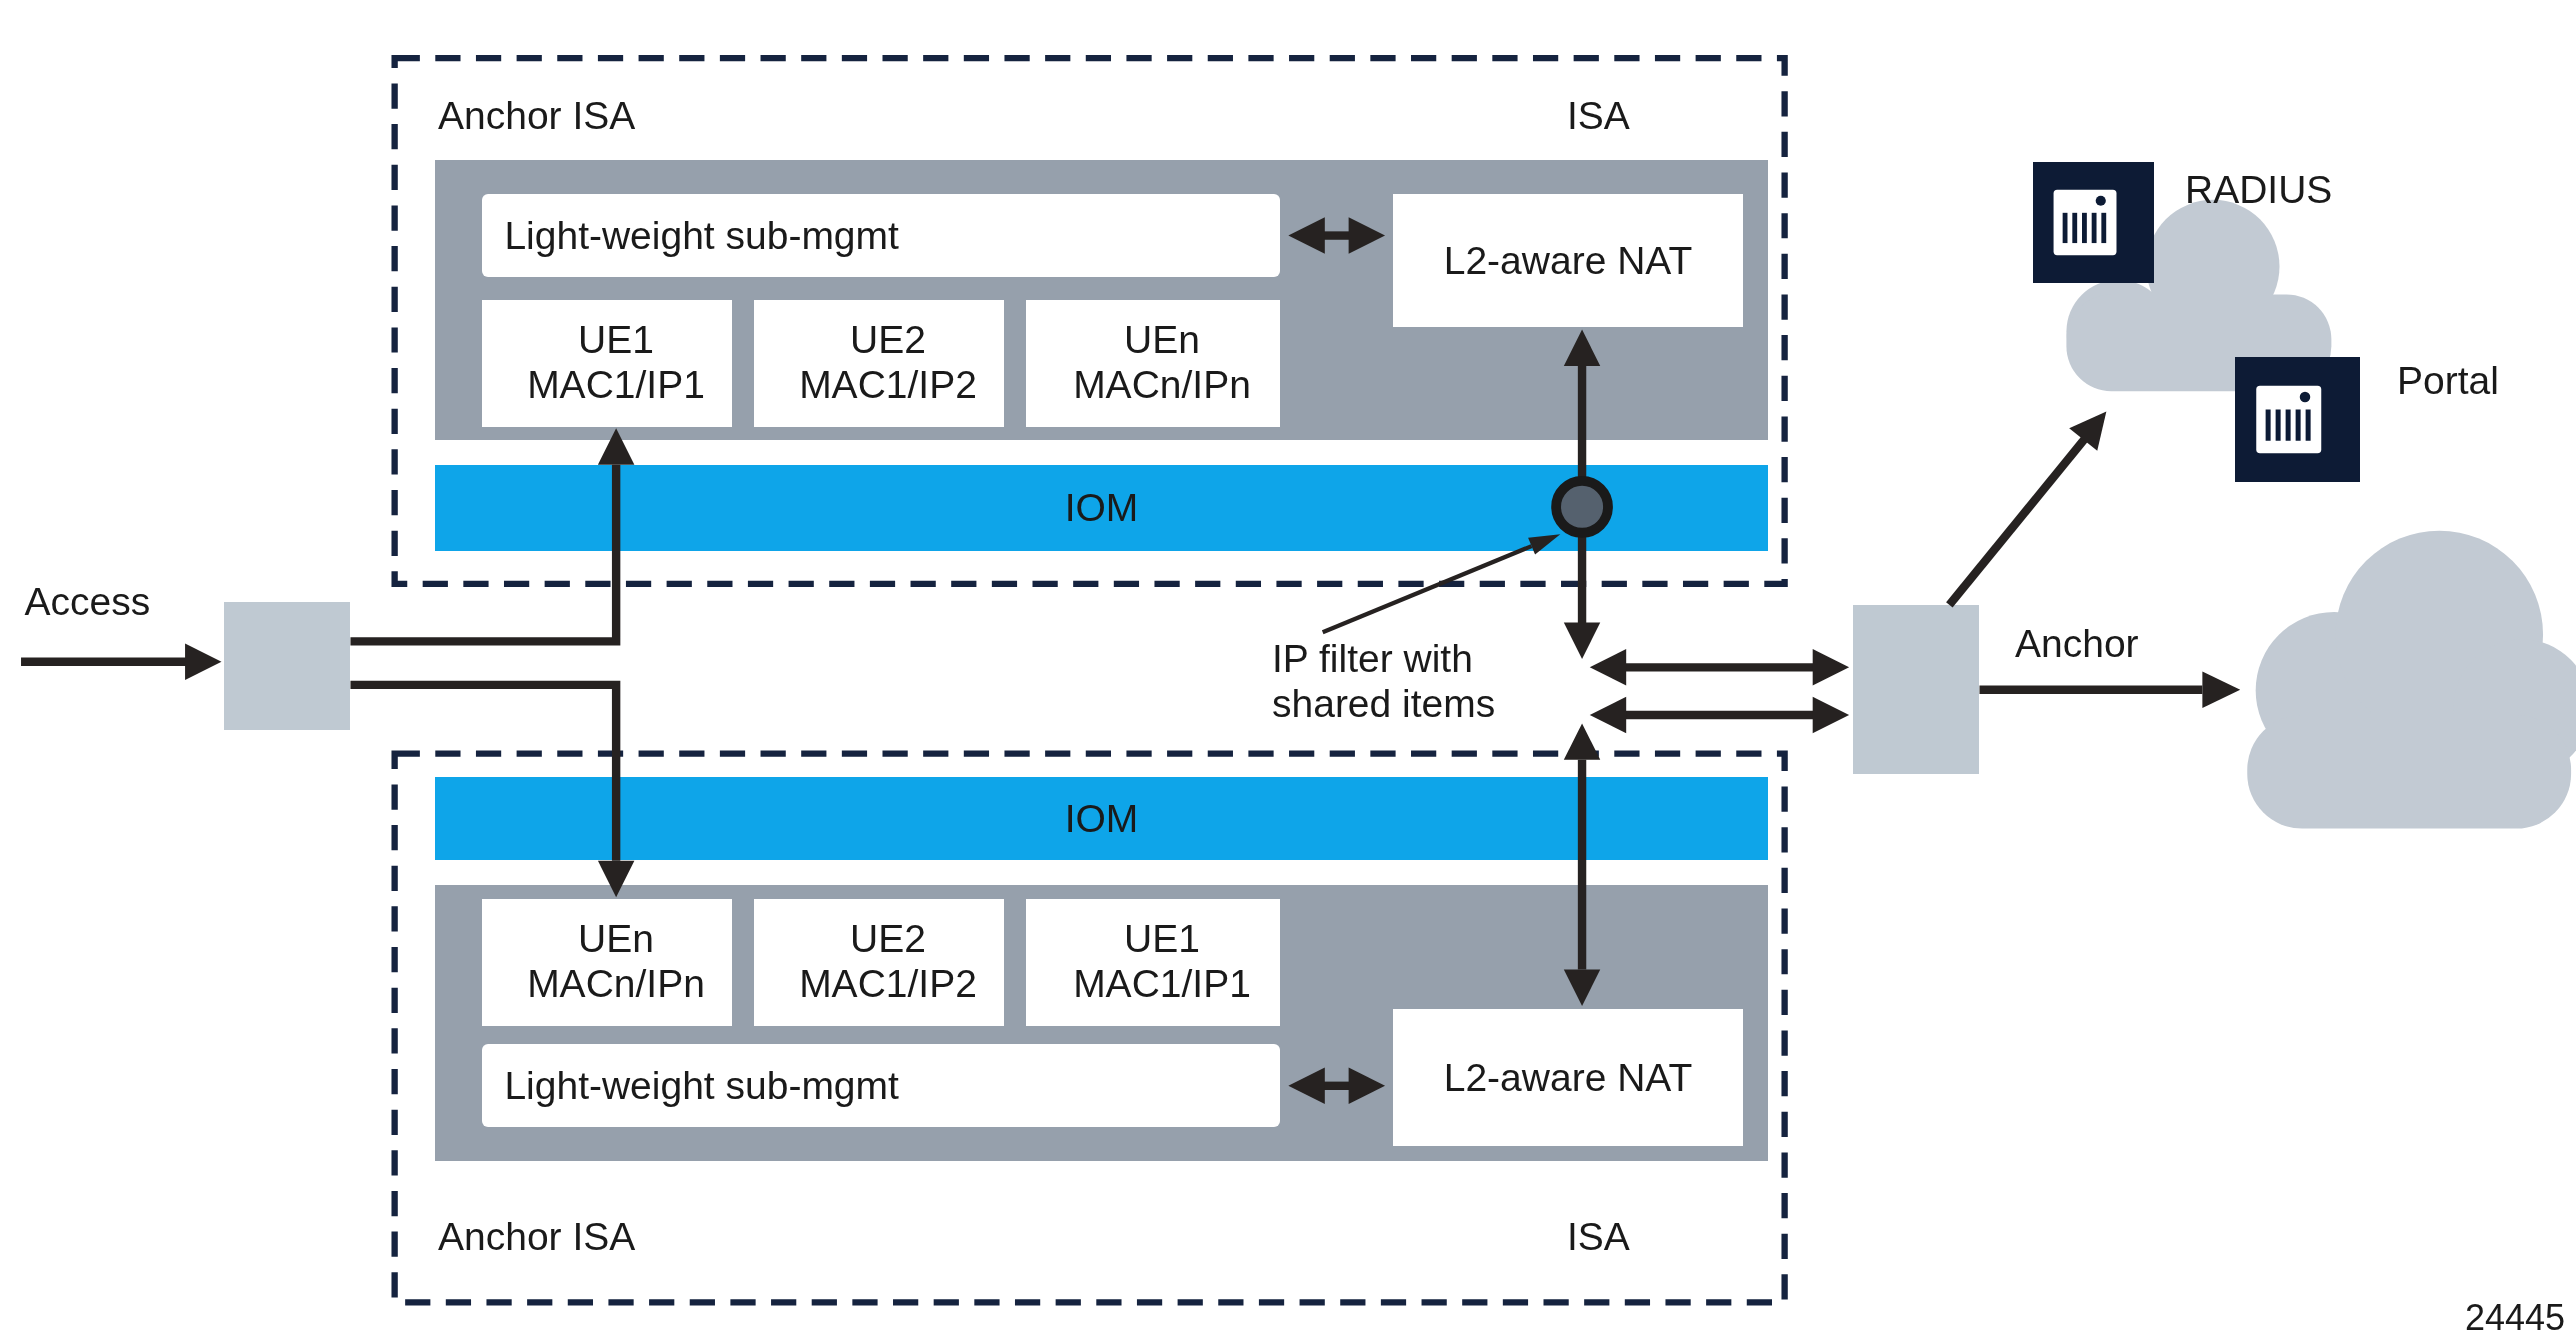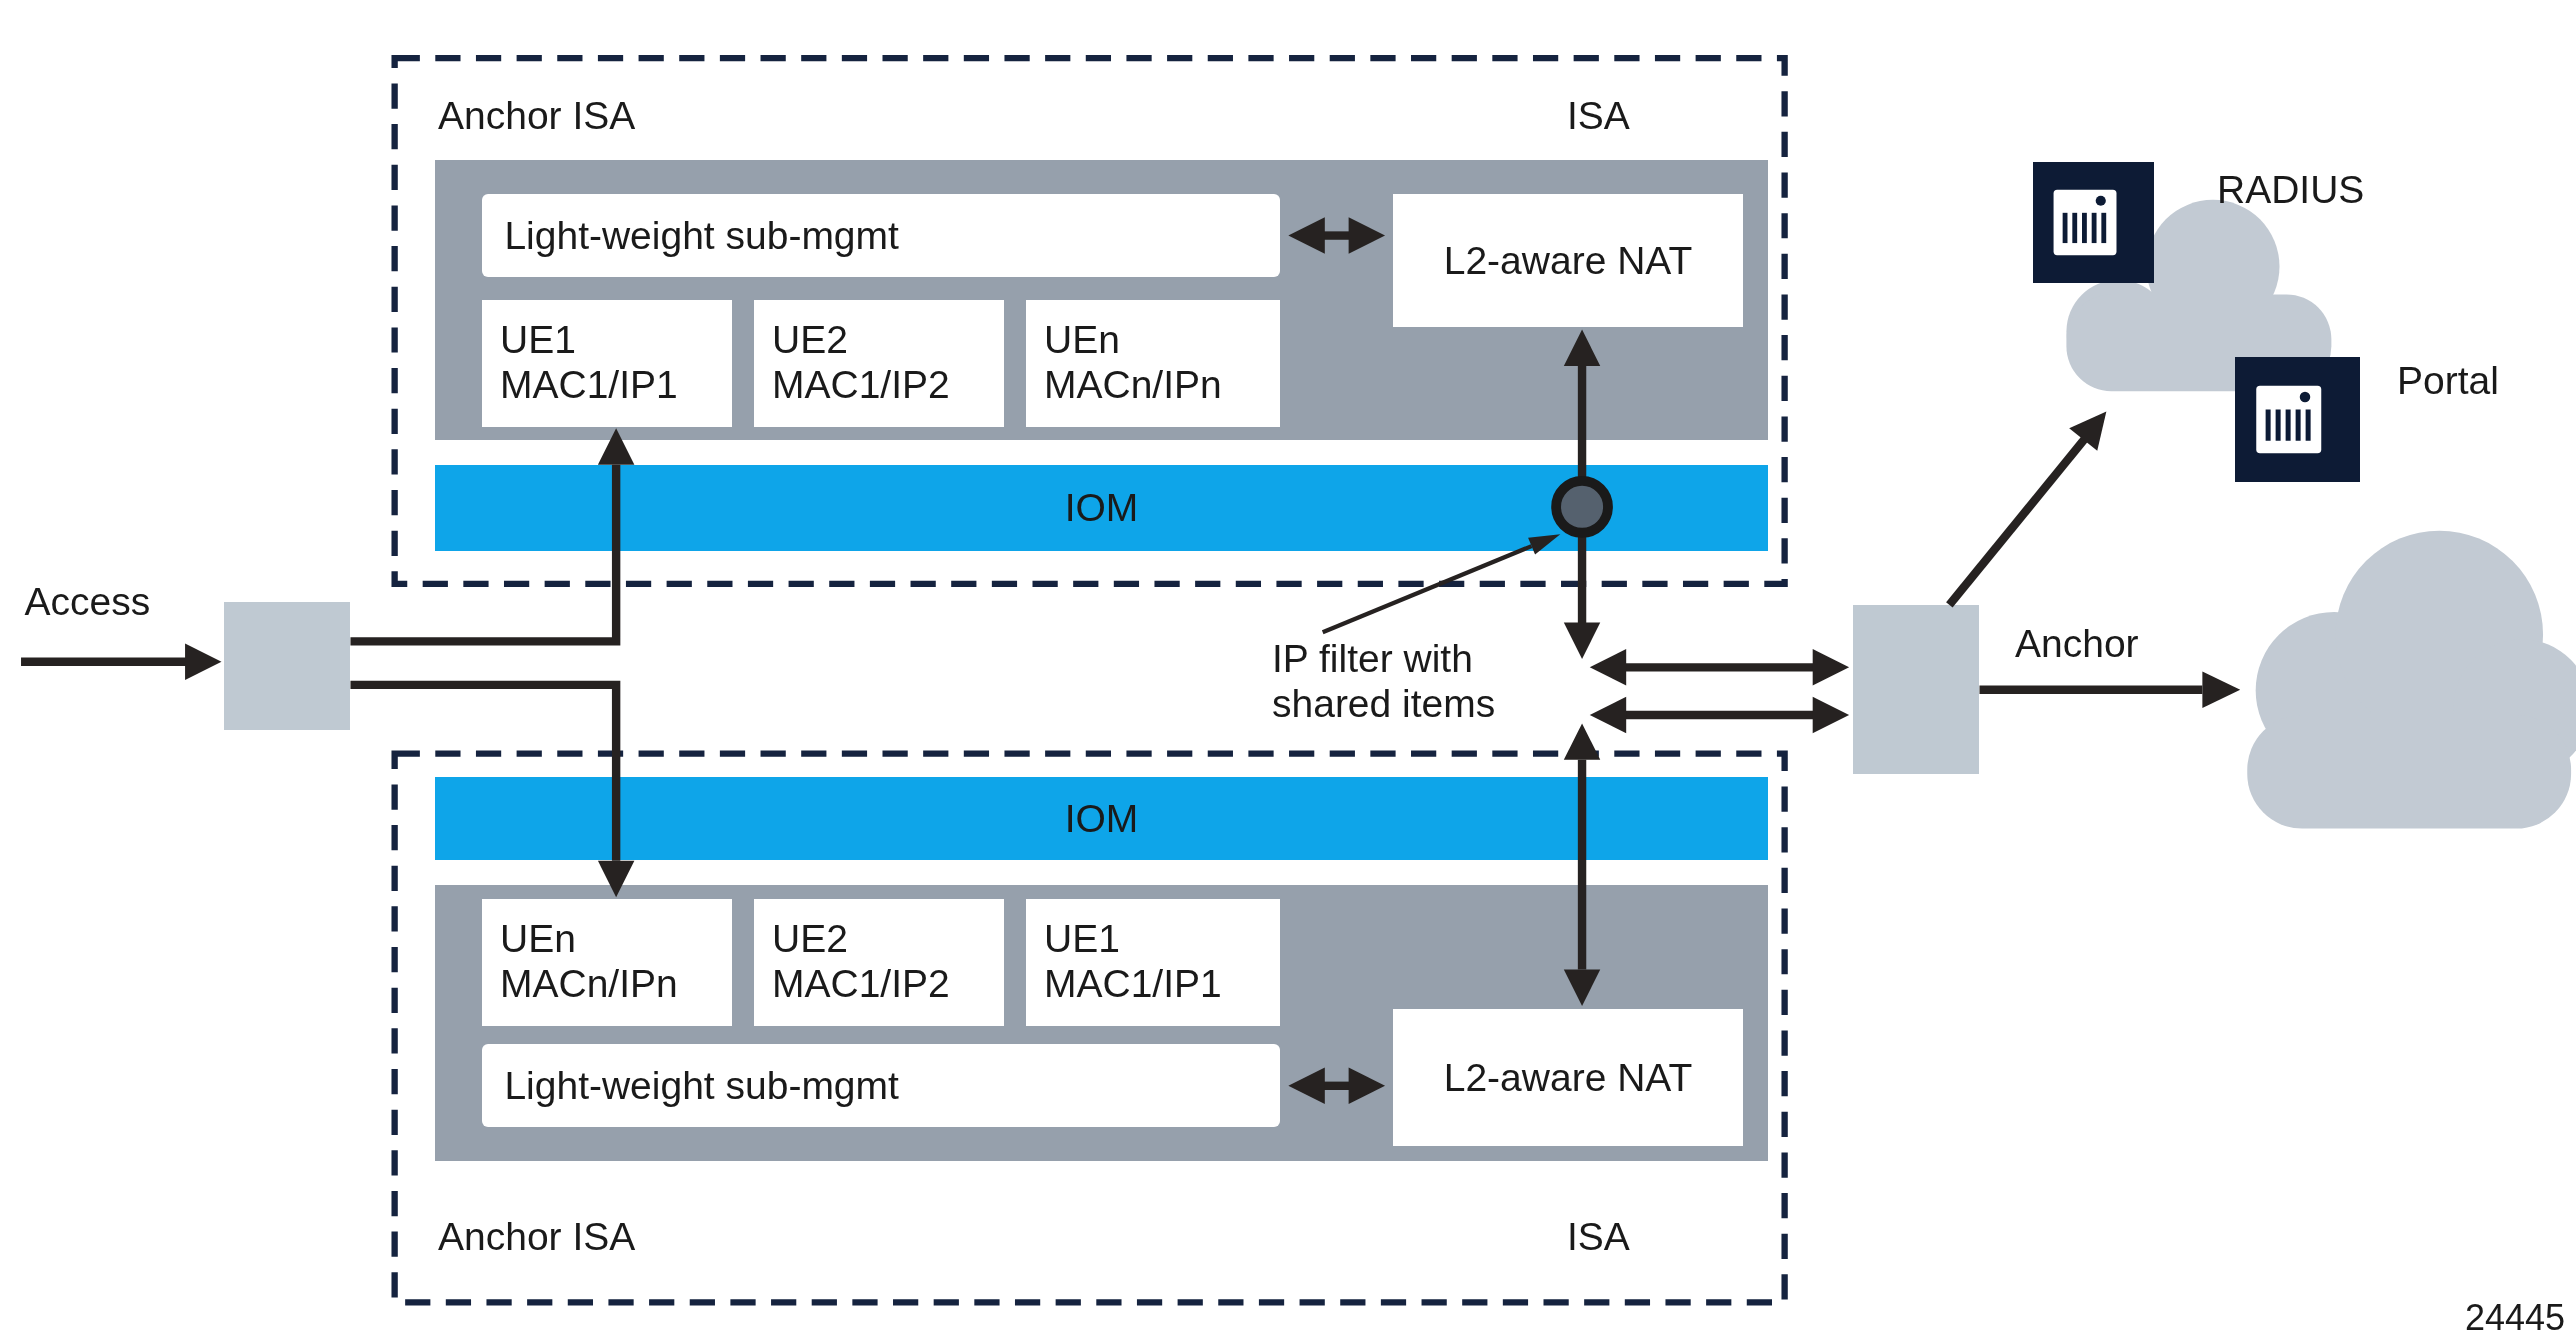--- a/index.html
+++ b/index.html
@@ -10,21 +10,21 @@
     font-family:"Liberation Sans", sans-serif;
     color:#1a1a1a;
     overflow:hidden;
   }
   .abs{position:absolute;box-sizing:border-box;}
   .label{font-size:39px;line-height:43px;white-space:nowrap;}
   .gray-panel{background:#96A0AC;}
   .iom-bar{background:#0ea5e9;display:flex;align-items:center;justify-content:center;font-size:39px;}
   .white-box{background:#ffffff;}
   .submgmt{display:flex;align-items:center;padding-left:22.4px;font-size:39px;border-radius:6px;}
-  .ue-box{padding:17px 0 0 18px;font-size:39px;line-height:45px;}
+  .ue-box{padding:17px 0 0 18px;font-size:39px;line-height:45px;text-align:center;}
   .nat-box{display:flex;align-items:center;justify-content:center;font-size:39px;text-align:center;}
   .node-square{background:#BFC9D2;}
   .two-line{font-size:39px;line-height:45px;}
   .fig-num{font-size:36px;text-align:right;}
   svg.layer{position:absolute;left:0;top:0;pointer-events:none;}
   #cloud-layer{z-index:0;}
   #box-layer{z-index:1;}
   #line-layer{z-index:2;}
   .icon-layer{z-index:3;}
   .server-icon svg{display:block;}
@@ -109,21 +109,21 @@
     </div>
 
     <div class="abs label" style="left:438px;top:1215px;">Anchor ISA</div>
     <div class="abs label" style="left:1567px;top:1215px;">ISA</div>
 
     <div class="abs label" style="left:24.5px;top:580px;">Access</div>
     <div class="abs node-square" style="left:224px;top:602px;width:126px;height:128px;"></div>
 
     <div class="abs node-square" style="left:1853px;top:605px;width:126px;height:169px;"></div>
     <div class="abs label" style="left:2015px;top:622px;">Anchor</div>
-    <div class="abs label" style="left:2185px;top:168px;margin-left:32px;">RADIUS</div>
+    <div class="abs label" style="left:2185px;top:168px;">RADIUS</div>
     <div class="abs label" style="left:2397px;top:359px;">Portal</div>
 
     <div class="abs two-line" style="left:1272px;top:636px;">
       <div>IP filter with</div>
       <div>shared items</div>
     </div>
 
     <div class="abs fig-num" style="left:2446px;top:1297px;width:119px;">24445</div>
   </div>
 

